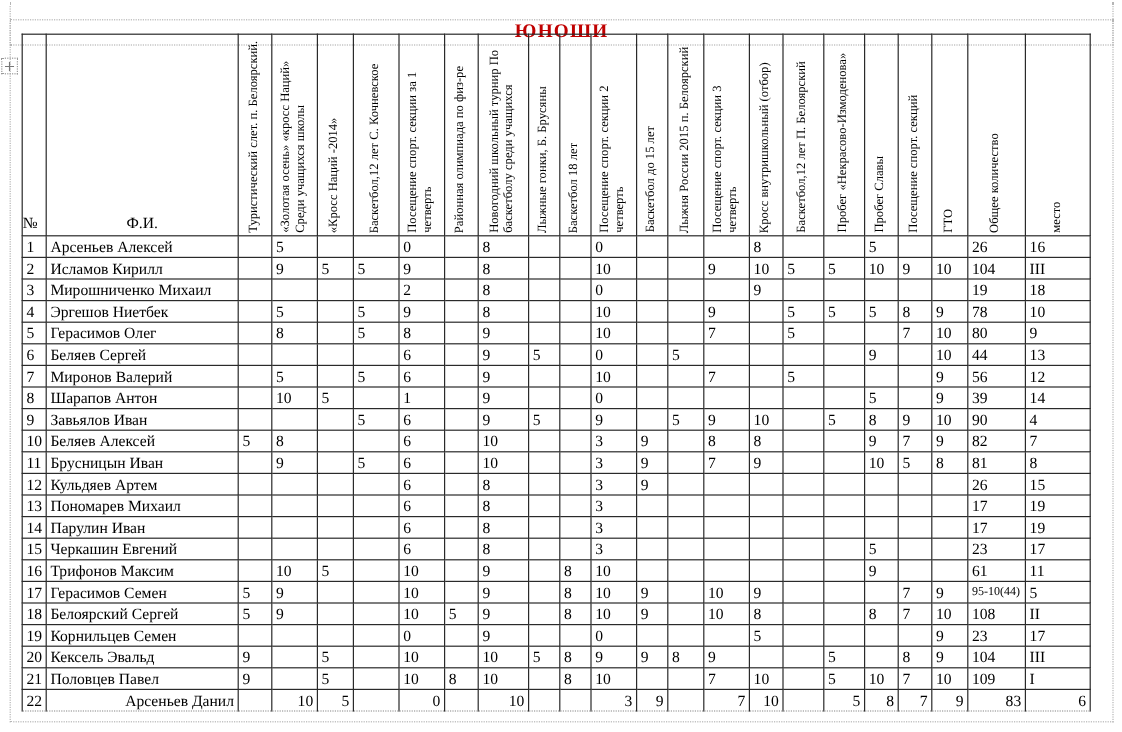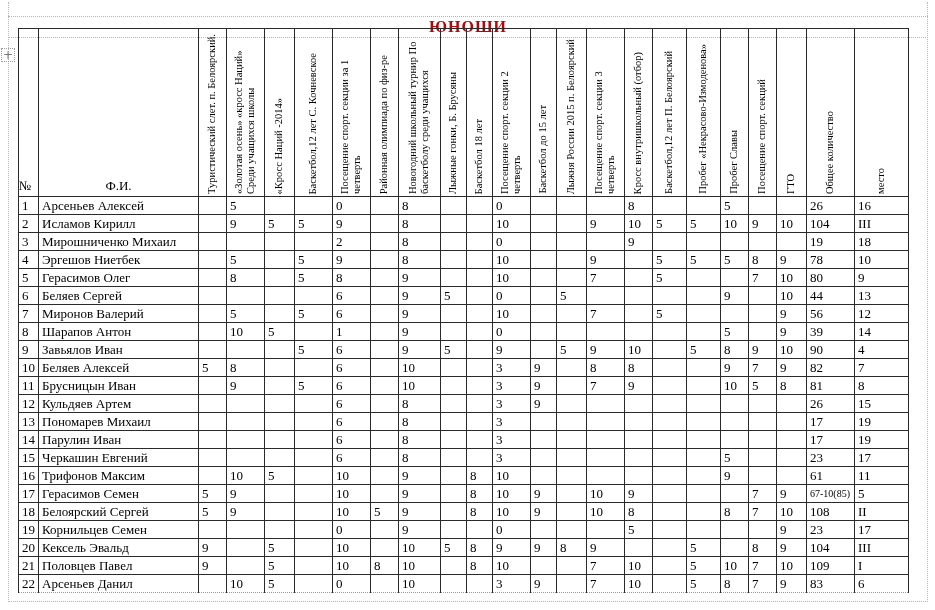--- a/index.html
+++ b/index.html
@@ -40,21 +40,21 @@
     white-space:normal; text-align:left;
   }
   
   tr.datarow td{ height:18px; font-size:13px; line-height:16px; padding:0 3px;
     white-space:nowrap; text-align:left; vertical-align:middle; }
   td.rownum{ font-size:12.5px; }
   td.name{ font-size:13px; }
   td.total{ }
   td.total.small{ font-size:10px; letter-spacing:0; }
   td.place{ border-right:1px dotted #9a9a9a; }
-  tr.datarow:last-child td{ border-bottom:1px dotted #9a9a9a; }
+  tr.datarow:last-child td{ border-bottom:1px dotted #9a9a9a;text-align:right; }
 </style>
 </head>
 <body>
 
 <div class="page-boundary"></div>
 
 <div class="titlebar" style="color: rgb(192, 0, 0);">
   <span>ЮНОШИ</span>
 </div>
 
@@ -571,21 +571,21 @@
         <td>10</td>
         <td>9</td>
         <td></td>
         <td>10</td>
         <td>9</td>
         <td></td>
         <td></td>
         <td></td>
         <td>7</td>
         <td>9</td>
-        <td class="total small">67-10(85)</td>
+        <td class="total small">95-10(44)</td>
         <td class="place">5</td>
       </tr>
       <tr class="datarow">
         <td class="rownum">18</td>
         <td class="name">Белоярский Сергей</td>
         <td>5</td>
         <td>9</td>
         <td></td>
         <td></td>
         <td>10</td>

